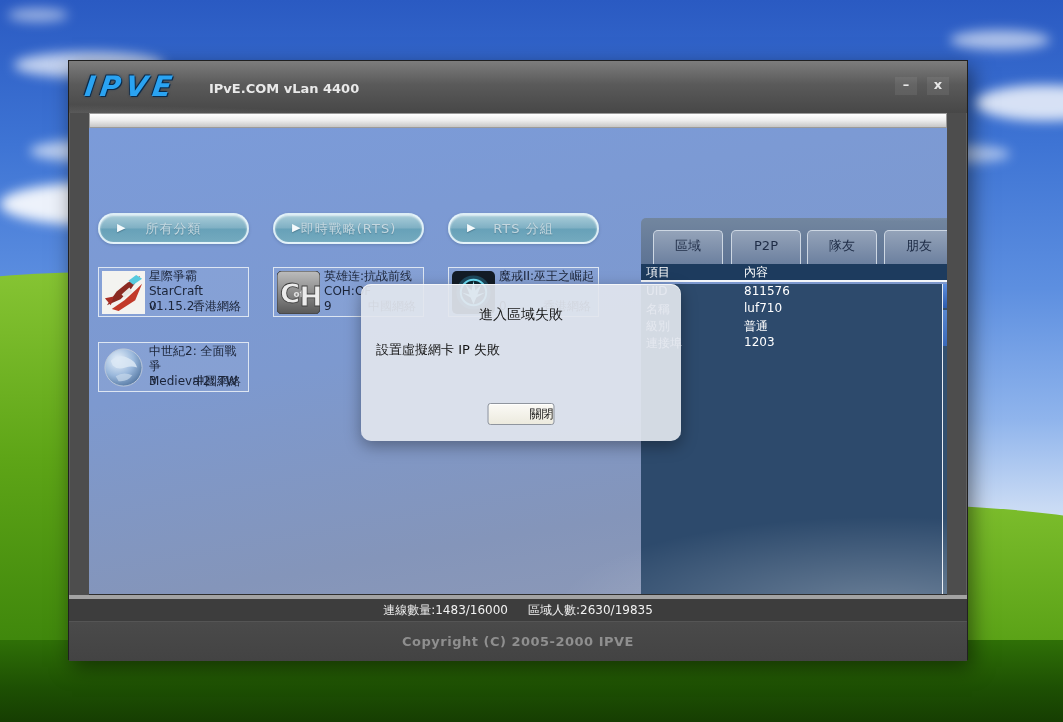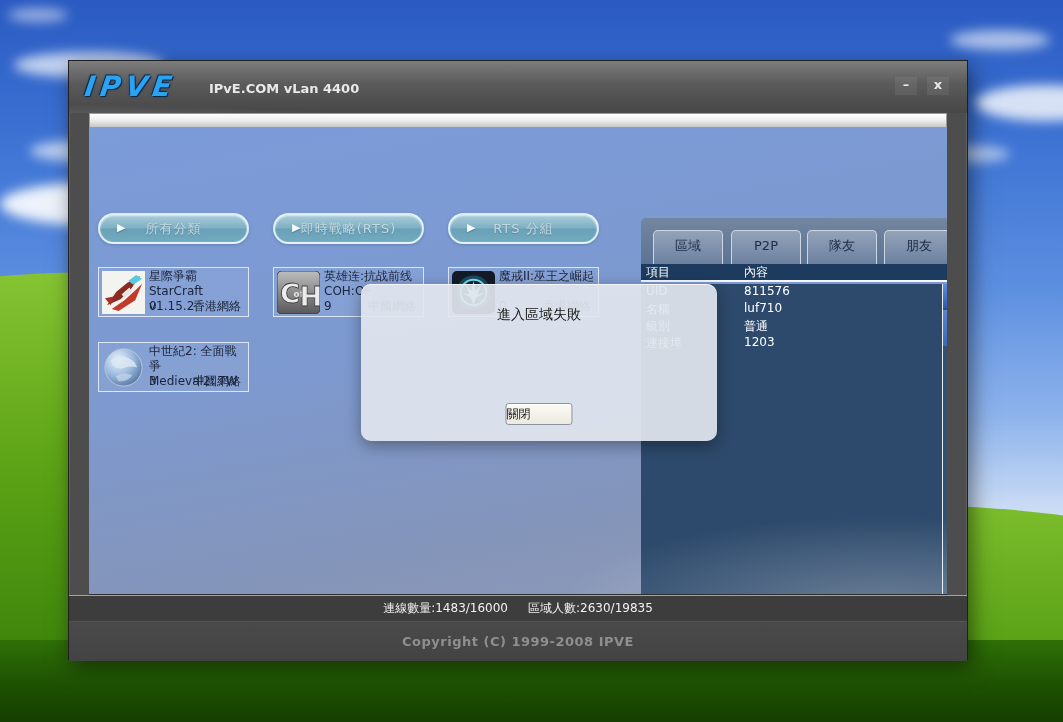--- a/index.html
+++ b/index.html
@@ -90,34 +90,34 @@
              background:#33506f; border-left:1px solid #e9eef5; }
   .sbtn { position:absolute; left:0; right:0; height:24px; color:#fff; text-align:center;
           line-height:24px; font-size:13px; font-weight:bold; cursor:pointer;
           background:linear-gradient(180deg,#5d8ede 0%,#2d5cae 100%); }
   .s-up { top:0; }
   .s-thumb { position:absolute; left:0; right:0; top:26px; height:36px; cursor:pointer;
              color:#cfe0f5; text-align:center; line-height:36px; font-size:10px;
              background:linear-gradient(180deg,#5886cf 0%,#3a69ba 100%); }
 
   
-  .dialog { position:absolute; left:292px; top:223px; width:356px; height:157px; z-index:5;
+  .dialog { position:absolute; left:292px; top:223px; width:320px; height:157px; z-index:5;
             background:rgba(226,230,238,.92); border-radius:10px; color:#161616;
             box-shadow:0 5px 16px rgba(0,0,0,.35), inset 0 1px 0 rgba(255,255,255,.7); }
   .dlg-title { text-align:center; padding-top:22px; font-size:14px; }
   .dlg-msg { padding:17px 0 0 15px; font-size:13px; }
   .dlg-btn { position:absolute; left:50%; transform:translateX(-50%); bottom:16px;
-             width:67px; height:22px; font-size:12px; color:#111; text-align:left; line-height:20px;
+             width:67px; height:22px; font-size:12px; color:#111; text-align:right; line-height:20px;
              background:linear-gradient(180deg,#fbfaf6 0%,#eceade 100%);
              border:1px solid #8f959e; border-radius:3px; cursor:pointer;
              box-shadow:inset 0 1px 0 rgba(255,255,255,.9); }
 
   
   .statusbar { position:absolute; left:0; right:0; top:534px; height:26px; background:#3d3d3d;
-               border-top:1px solid #a3a3a3; color:#f2f2f2; font-size:12px;
+               border-top:4px solid #a3a3a3; color:#f2f2f2; font-size:12px;
                display:flex; justify-content:center; align-items:center; gap:20px; }
   .footer { position:absolute; left:0; right:0; top:560px; height:40px;
             background:linear-gradient(180deg,#4a4a4a 0%,#434343 100%); border-top:1px solid #555;
             color:#8f8f8f; font-weight:bold; font-size:13px; letter-spacing:.5px;
             display:flex; justify-content:center; align-items:center; }
 </style>
 </head>
 <body>
 
 <div class="cloud c1"></div>
@@ -285,25 +285,26 @@
         <div class="sbtn s-up">∧</div>
         <div class="s-thumb">≡</div>
 
       </div>
 
     </div>
   </div>
 
   <div class="dialog">
     <div class="dlg-title">進入區域失敗</div>
+    <div class="dlg-msg">設置虛擬網卡 IP 失敗</div>
     <div class="dlg-btn">關閉</div>
   </div>
 
   <div class="statusbar">
     <span>連線數量:1483/16000</span>
     <span>區域人數:2630/19835</span>
   </div>
 
   <div class="footer">
-    <span>Copyright (C) 1999-2008 IPVE</span>
+    <span>Copyright (C) 2005-2000 IPVE</span>
   </div>
 
 </div>
 
 </body></html>

